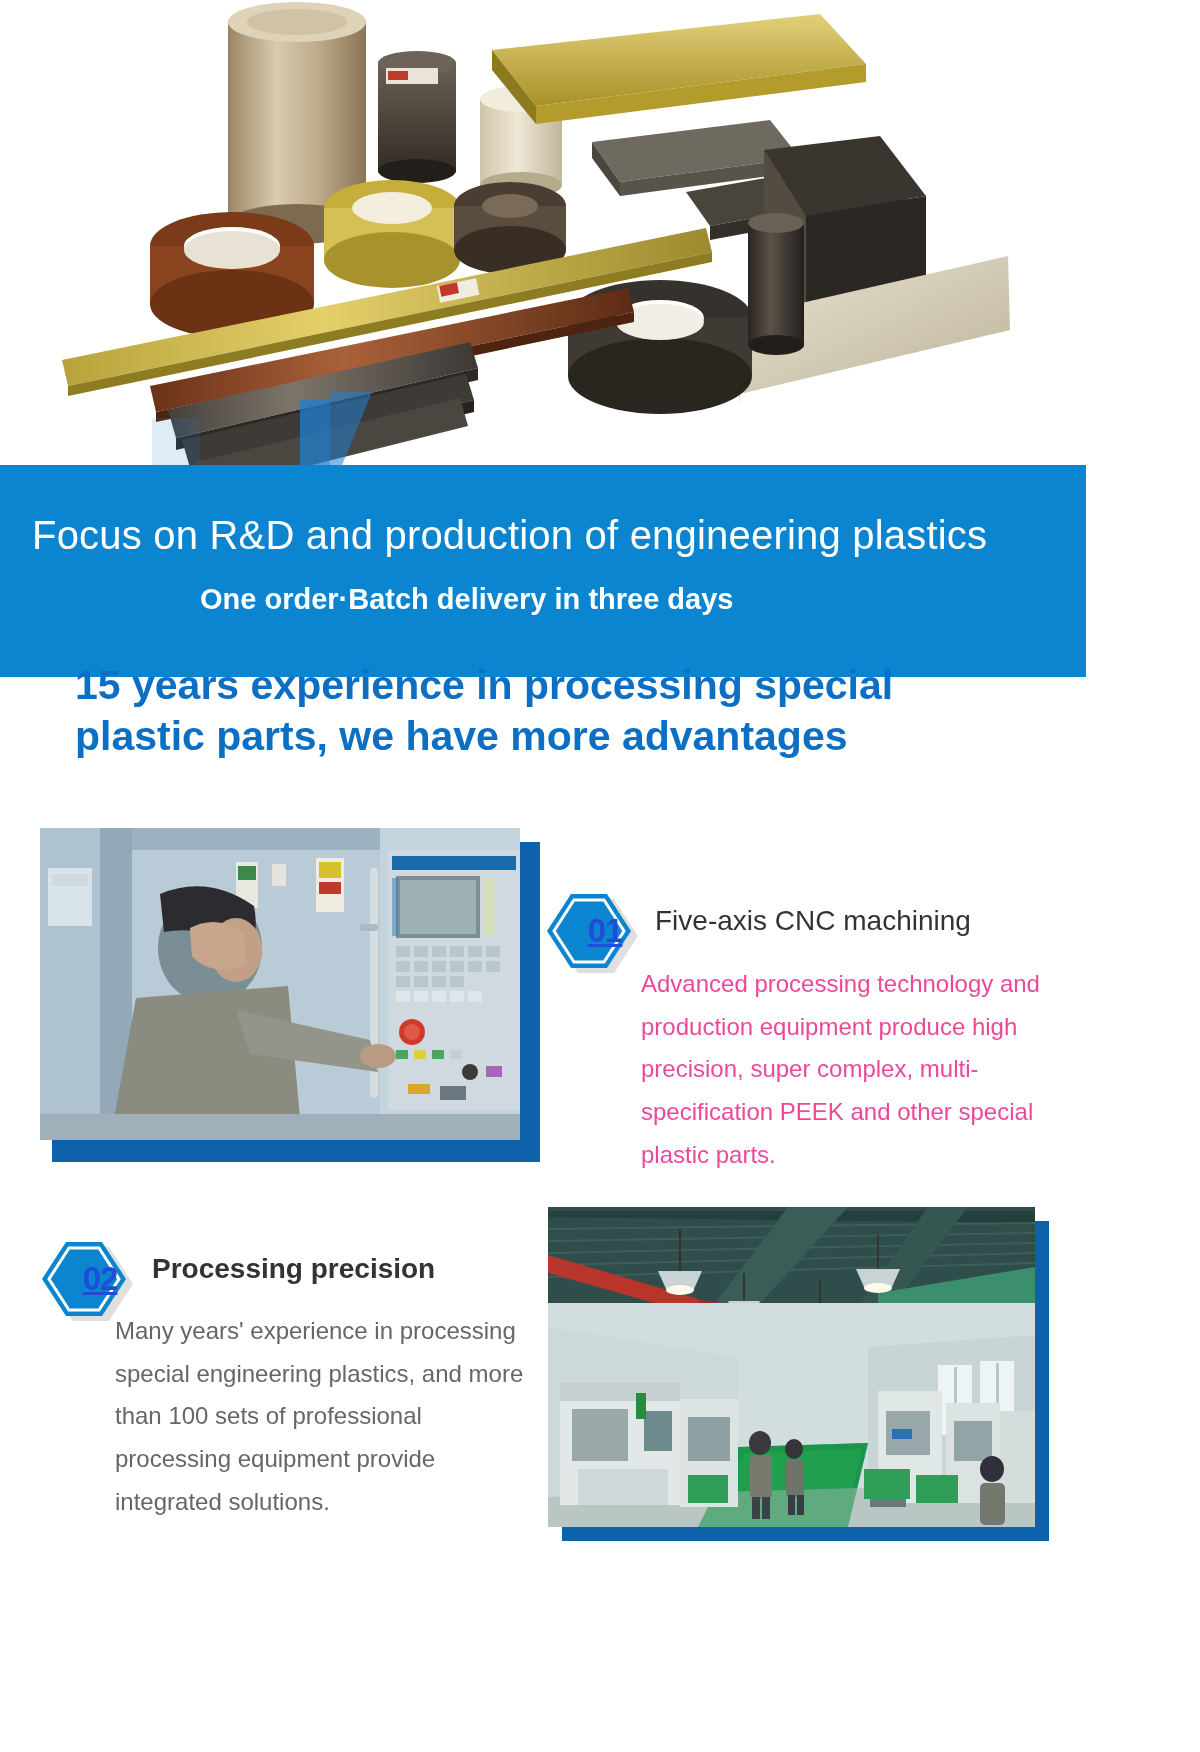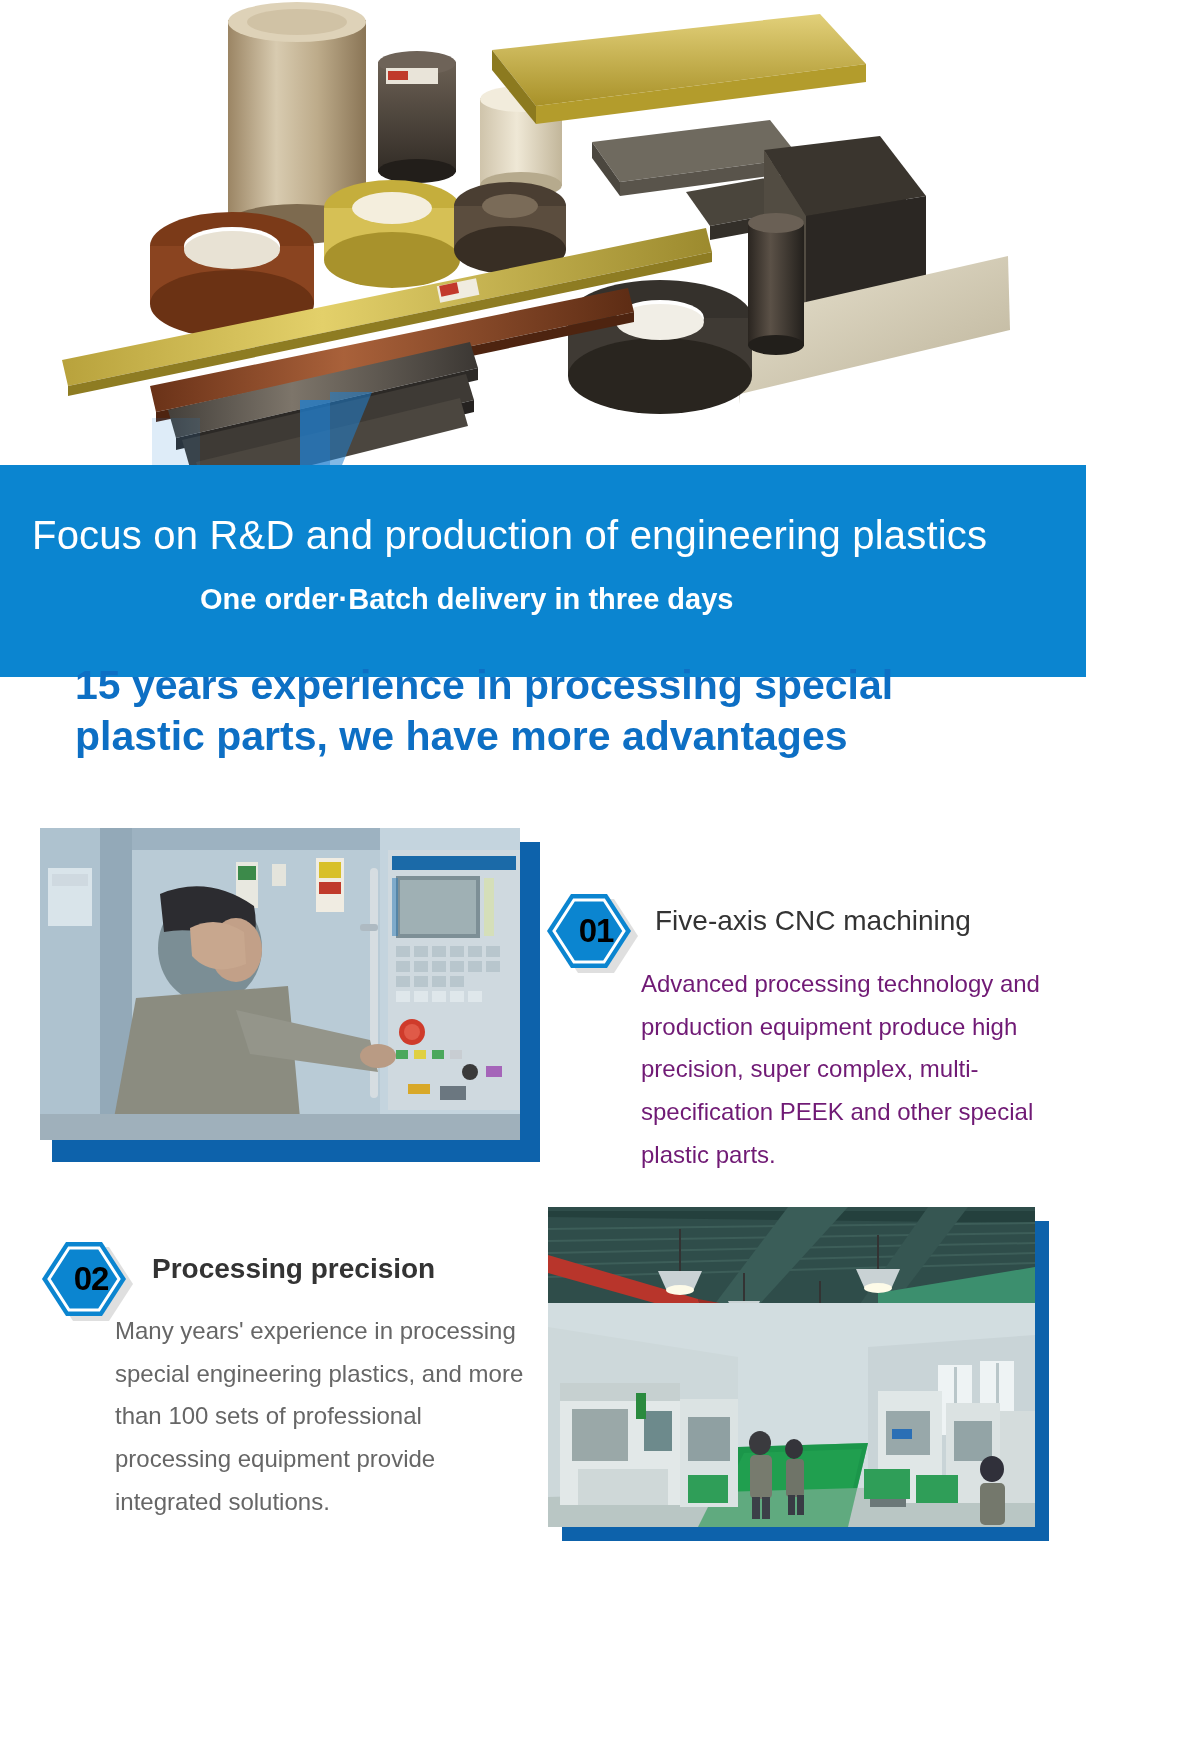--- a/index.html
+++ b/index.html
@@ -43,46 +43,47 @@
   .card01-frame{position:absolute;left:12px;top:14px;width:488px;height:320px;background:#0d62ab;}
   .card01-photo{position:absolute;left:0;top:0;width:480px;height:312px;overflow:hidden;background:#b9cbd8;}
 
   .card01-badge{position:absolute;left:543px;top:885px;width:92px;height:92px;}
   .card01-title{
     position:absolute;left:655px;top:905px;
     font-size:28px;font-weight:normal;color:#333333;white-space:nowrap;
   }
   .card01-body{
     position:absolute;left:641px;top:963px;width:430px;
-    font-size:24px;color:#701a75;line-height:1.78;
+    font-size:24px;color:#ec4899;line-height:1.78;
   }
 
   
   .card02-badge{position:absolute;left:38px;top:1233px;width:92px;height:92px;}
   .card02-title{
     position:absolute;left:152px;top:1253px;
     font-size:28px;font-weight:bold;color:#333333;white-space:nowrap;
   }
   .card02-body{
     position:absolute;left:115px;top:1310px;width:420px;
     font-size:24px;color:#666666;line-height:1.78;
   }
 
   .card02-photo-wrap{position:absolute;left:548px;top:1207px;width:500px;height:330px;}
   .card02-frame{position:absolute;left:14px;top:14px;width:487px;height:320px;background:#0d62ab;}
   .card02-photo{position:absolute;left:0;top:0;width:487px;height:320px;overflow:hidden;background:#5b7a86;}
 
   .hexwrap{position:relative;width:92px;height:92px;}
   .hexwrap svg{display:block;overflow:visible;}
   .hexnum{
-    position:absolute;left:7px;top:0;width:92px;height:92px;
+    position:absolute;left:16px;top:0;width:92px;height:92px;
     display:flex;align-items:center;justify-content:center;
-    color:#000000;font-size:33px;font-weight:bold;
+    color:#1d4ed8;font-size:33px;font-weight:bold;
     font-family:"Liberation Sans", sans-serif;
     letter-spacing:-1px;
+    text-decoration:underline;
   }
 </style>
 </head>
 <body>
 
 <div class="page">
 
   <div class="hero">
     <svg width="1086" height="470" viewBox="0 0 1086 470">
       <rect x="0" y="0" width="1086" height="470" fill="#ffffff"></rect>

